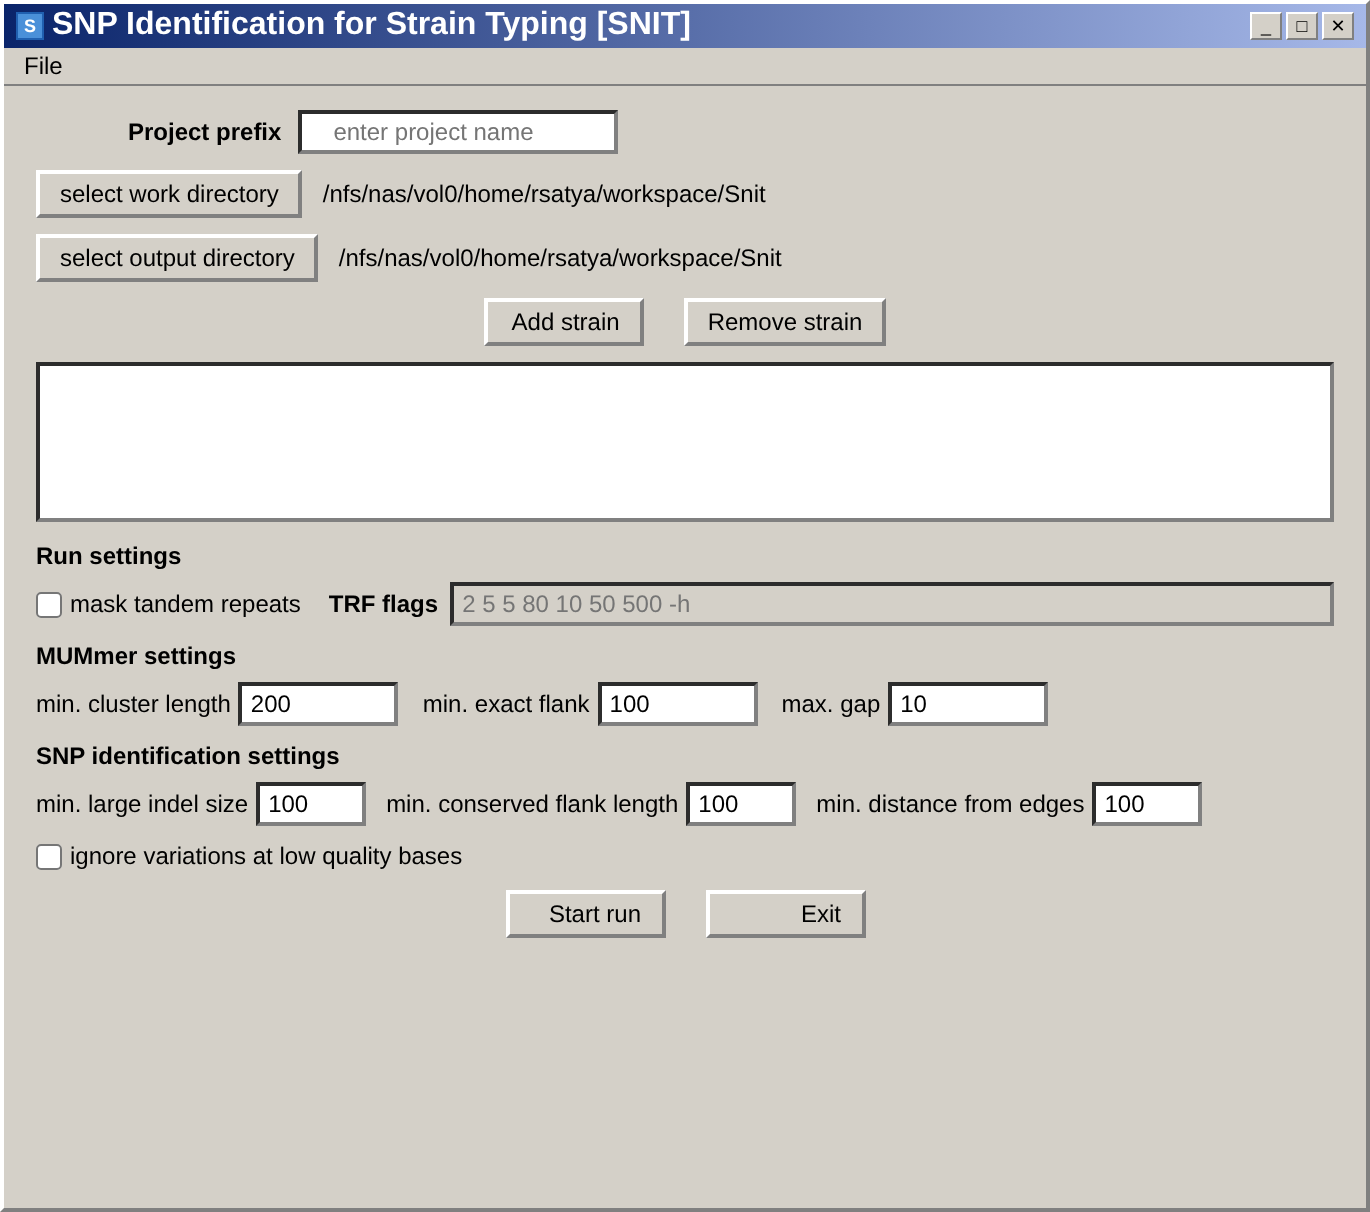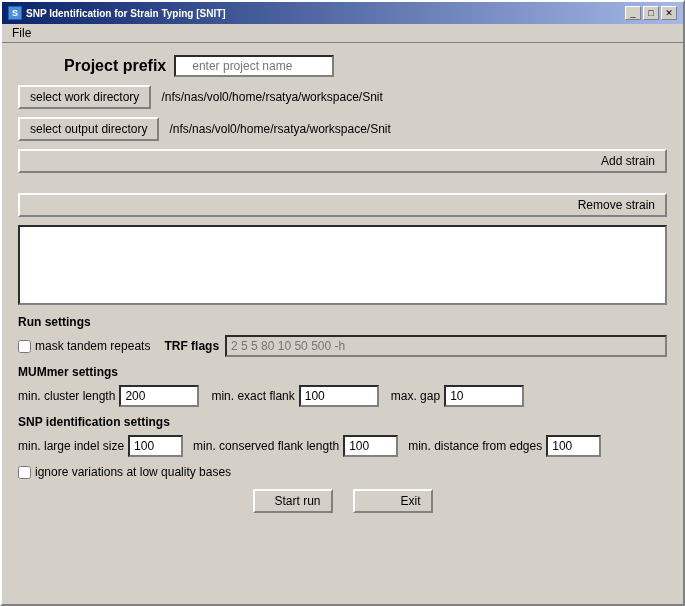--- a/index.html
+++ b/index.html
@@ -42,21 +42,21 @@
       background: #4a90d9;
       border: 1px solid #2060b0;
       display: flex;
       align-items: center;
       justify-content: center;
       font-size: 9px;
       color: white;
       font-weight: bold;
     }
     .title-text {
-      font-size: 10px;
+      font-size: 16px;
       font-weight: bold;
     }
     .title-controls {
       display: flex;
       gap: 2px;
     }
     .title-btn {
       width: 16px;
       height: 14px;
       background: #d4d0c8;
@@ -85,21 +85,21 @@
       padding: 12px 16px;
       flex: 1;
       overflow: hidden;
     }
     .row {
       display: flex;
       align-items: center;
       margin-bottom: 8px;
     }
     .label {
-      font-size: 16px;
+      font-size: 12px;
       font-weight: bold;
       margin-right: 8px;
       white-space: nowrap;
       padding-left: 46px;
     }
     .text-input {
       border: 2px inset #808080;
       background: white;
       padding: 2px 16px;
       font-size: 12px;
@@ -201,21 +201,20 @@
       display: flex;
       justify-content: center;
       gap: 20px;
       margin-top: 10px;
     }
     .add-remove-row {
       display: flex;
       justify-content: center;
       gap: 20px;
       margin-bottom: 8px;
-      flex-direction: column;
     }
   </style>
 </head>
 <body>
 
 <div class="window">
 
   <div class="title-bar">
     <div class="title-bar-left">
       <div class="title-icon">S</div>

